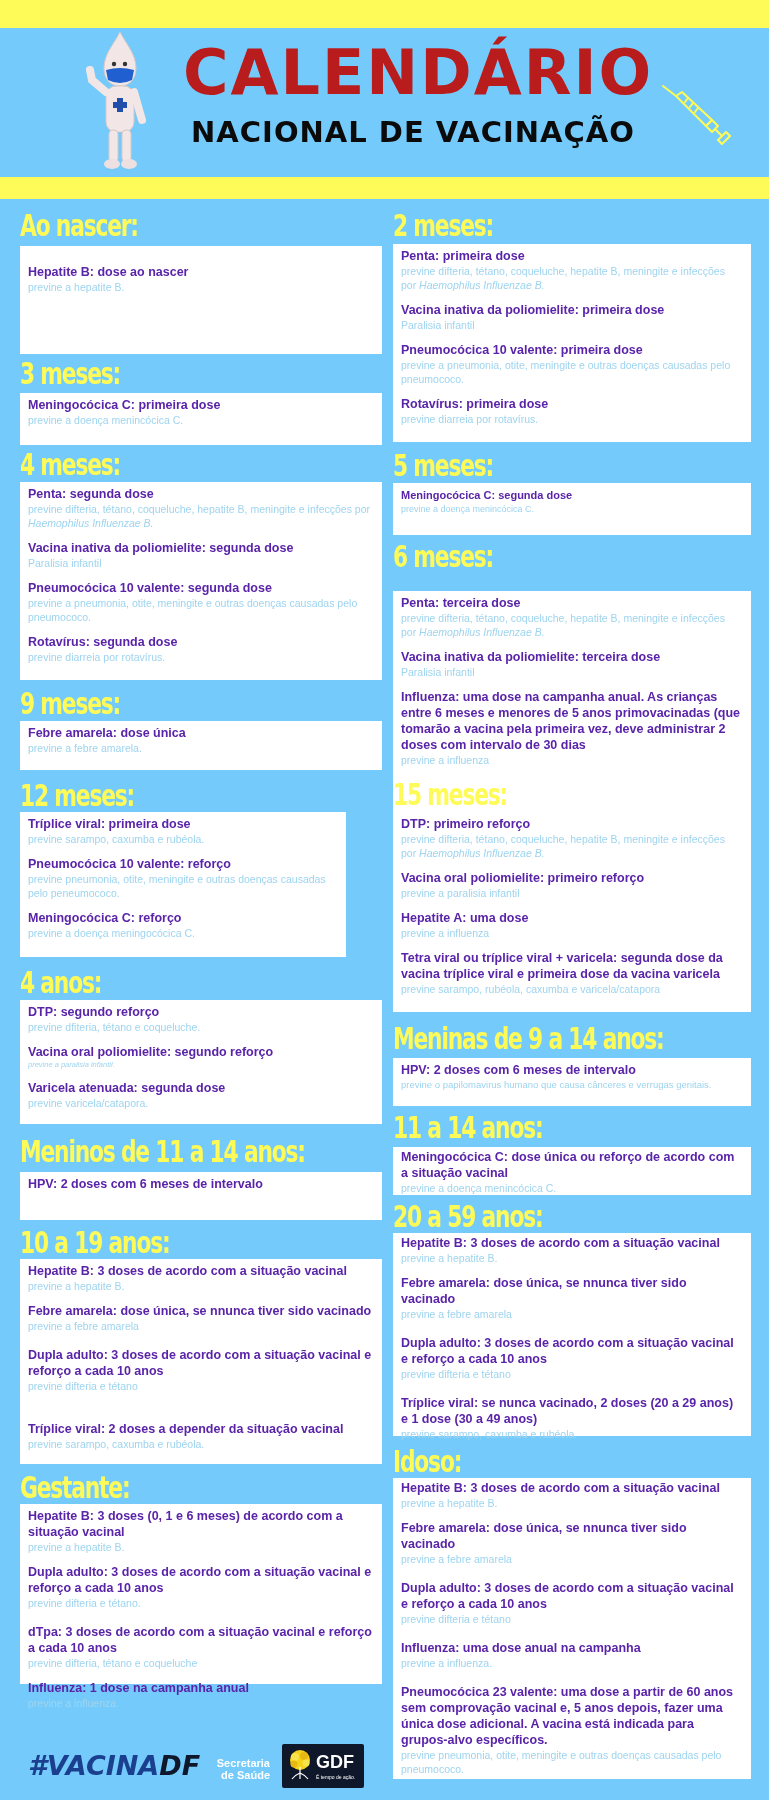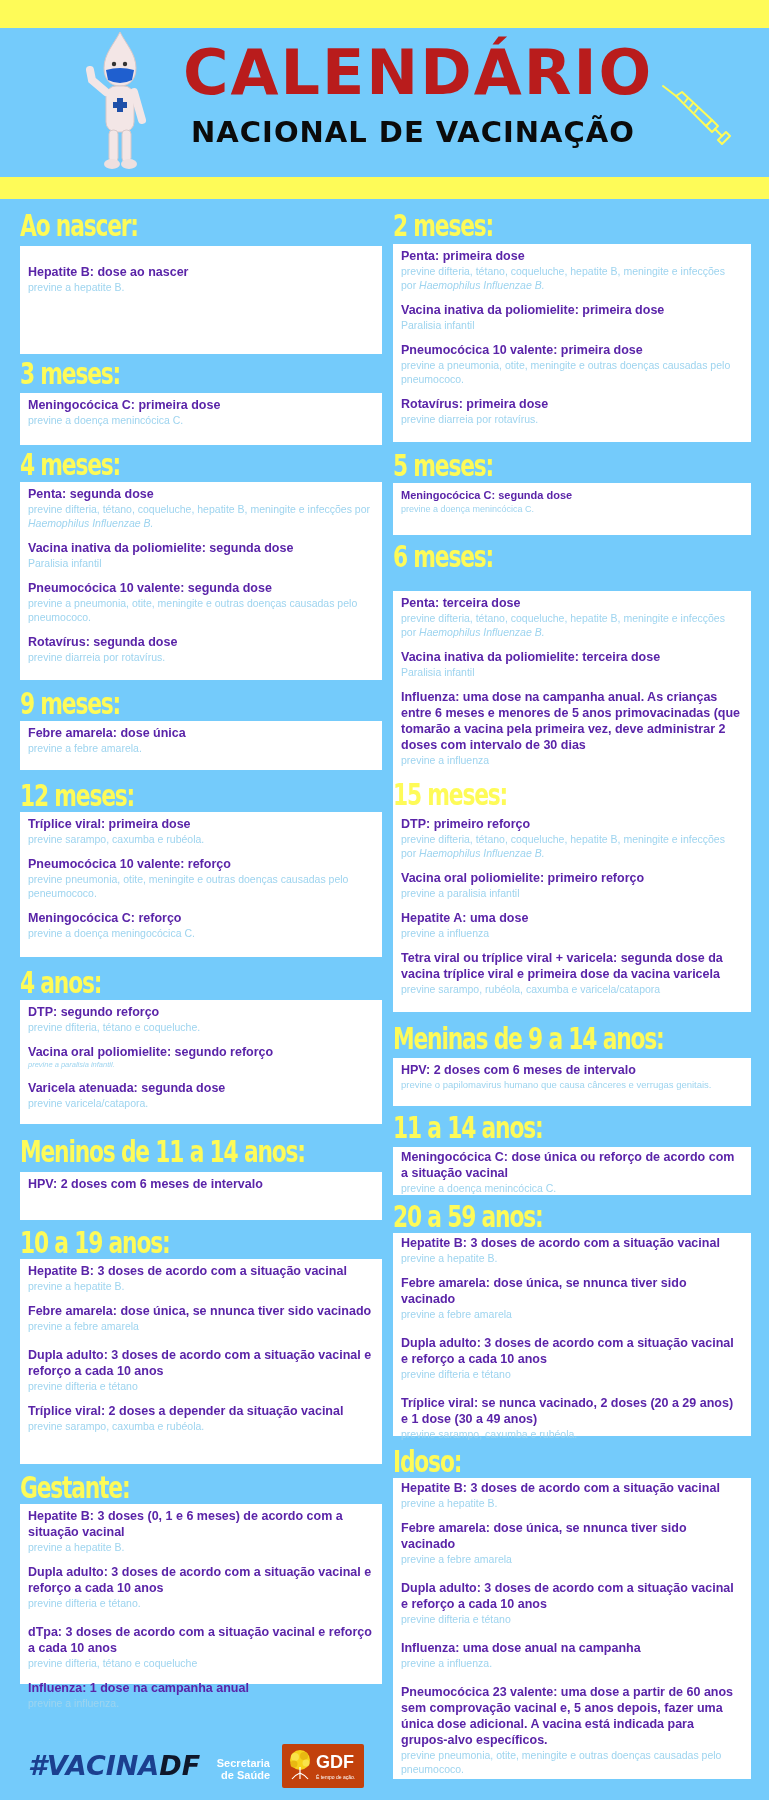--- a/index.html
+++ b/index.html
@@ -31,21 +31,21 @@
   .vdesc { color: #9ed4ef; font-size: 10.5px; line-height: 14px; }
   .vdesc.tiny { font-size: 7.5px; line-height: 10px; font-style: italic; }
   .vdesc i { font-style: italic; }
 
   .footer-hash { position: absolute; left: 28px; top: 1750px; font-family: "DejaVu Sans", sans-serif;
     font-weight: bold; font-style: italic; font-size: 27px; color: #1b3f8f; letter-spacing: 0px; }
   .footer-hash .df { color: #0f172a; }
   .footer-sec { position: absolute; left: 212px; top: 1757px; color: #ffffff; font-size: 11px;
     line-height: 12px; text-align: right; width: 58px; font-weight: bold; }
   .footer-gdf { position: absolute; left: 282px; top: 1744px; width: 82px; height: 44px;
-    background: #c2410c; border-radius: 2px; }
+    background: #0f172a; border-radius: 2px; }
   .gdf-tree { position: absolute; left: 4px; top: 5px; width: 28px; height: 32px; }
   .gdf-text { position: absolute; left: 34px; top: 8px; color: #fff; font-weight: bold; font-size: 18px; }
   .gdf-sub { position: absolute; left: 34px; top: 30px; color: #fff; font-size: 5px; }
 </style>
 </head>
 <body>
 
 <div class="top-band"></div>
 <div class="header"></div>
 <div class="bottom-band"></div>
@@ -127,21 +127,21 @@
 <div class="section" style="left:20px; top:686px; width:362px;">
   <div class="sec-title">9 meses:</div>
   <div class="card" style="margin-top:1px; height:49px;">
     <div class="item">
       <div class="vname">Febre amarela: dose única</div>
       <div class="vdesc">previne a febre amarela.</div>
     </div>
   </div>
 </div>
 
-<div class="section" style="left:20px; top:778px; width:362px;">
+<div class="section" style="left:20px; top:778px; width:326px;">
   <div class="sec-title">12 meses:</div>
   <div class="card" style="margin-top:0px; height:145px;">
     <div class="item">
       <div class="vname">Tríplice viral: primeira dose</div>
       <div class="vdesc">previne sarampo, caxumba e rubéola.</div>
     </div>
     <div class="item">
       <div class="vname">Pneumocócica 10 valente: reforço</div>
       <div class="vdesc">previne pneumonia, otite, meningite e outras doenças causadas pelo peneumococo.</div>
     </div>
@@ -188,21 +188,21 @@
       <div class="vdesc">previne a hepatite B.</div>
     </div>
     <div class="item">
       <div class="vname">Febre amarela: dose única, se nnunca tiver sido vacinado</div>
       <div class="vdesc">previne a febre amarela</div>
     </div>
     <div class="item" style="margin-top:14px;">
       <div class="vname">Dupla adulto: 3 doses de acordo com a situação vacinal e reforço a cada 10 anos</div>
       <div class="vdesc">previne difteria e tétano</div>
     </div>
-    <div class="item" style="margin-top:10px;">
+    <div class="item" style="margin-top:28px;">
       <div class="vname">Tríplice viral: 2 doses a depender da situação vacinal</div>
       <div class="vdesc">previne sarampo, caxumba e rubéola.</div>
     </div>
   </div>
 </div>
 
 <div class="section" style="left:20px; top:1470px; width:362px;">
   <div class="sec-title">Gestante:</div>
   <div class="card" style="margin-top:0px; height:180px;">
     <div class="item">

